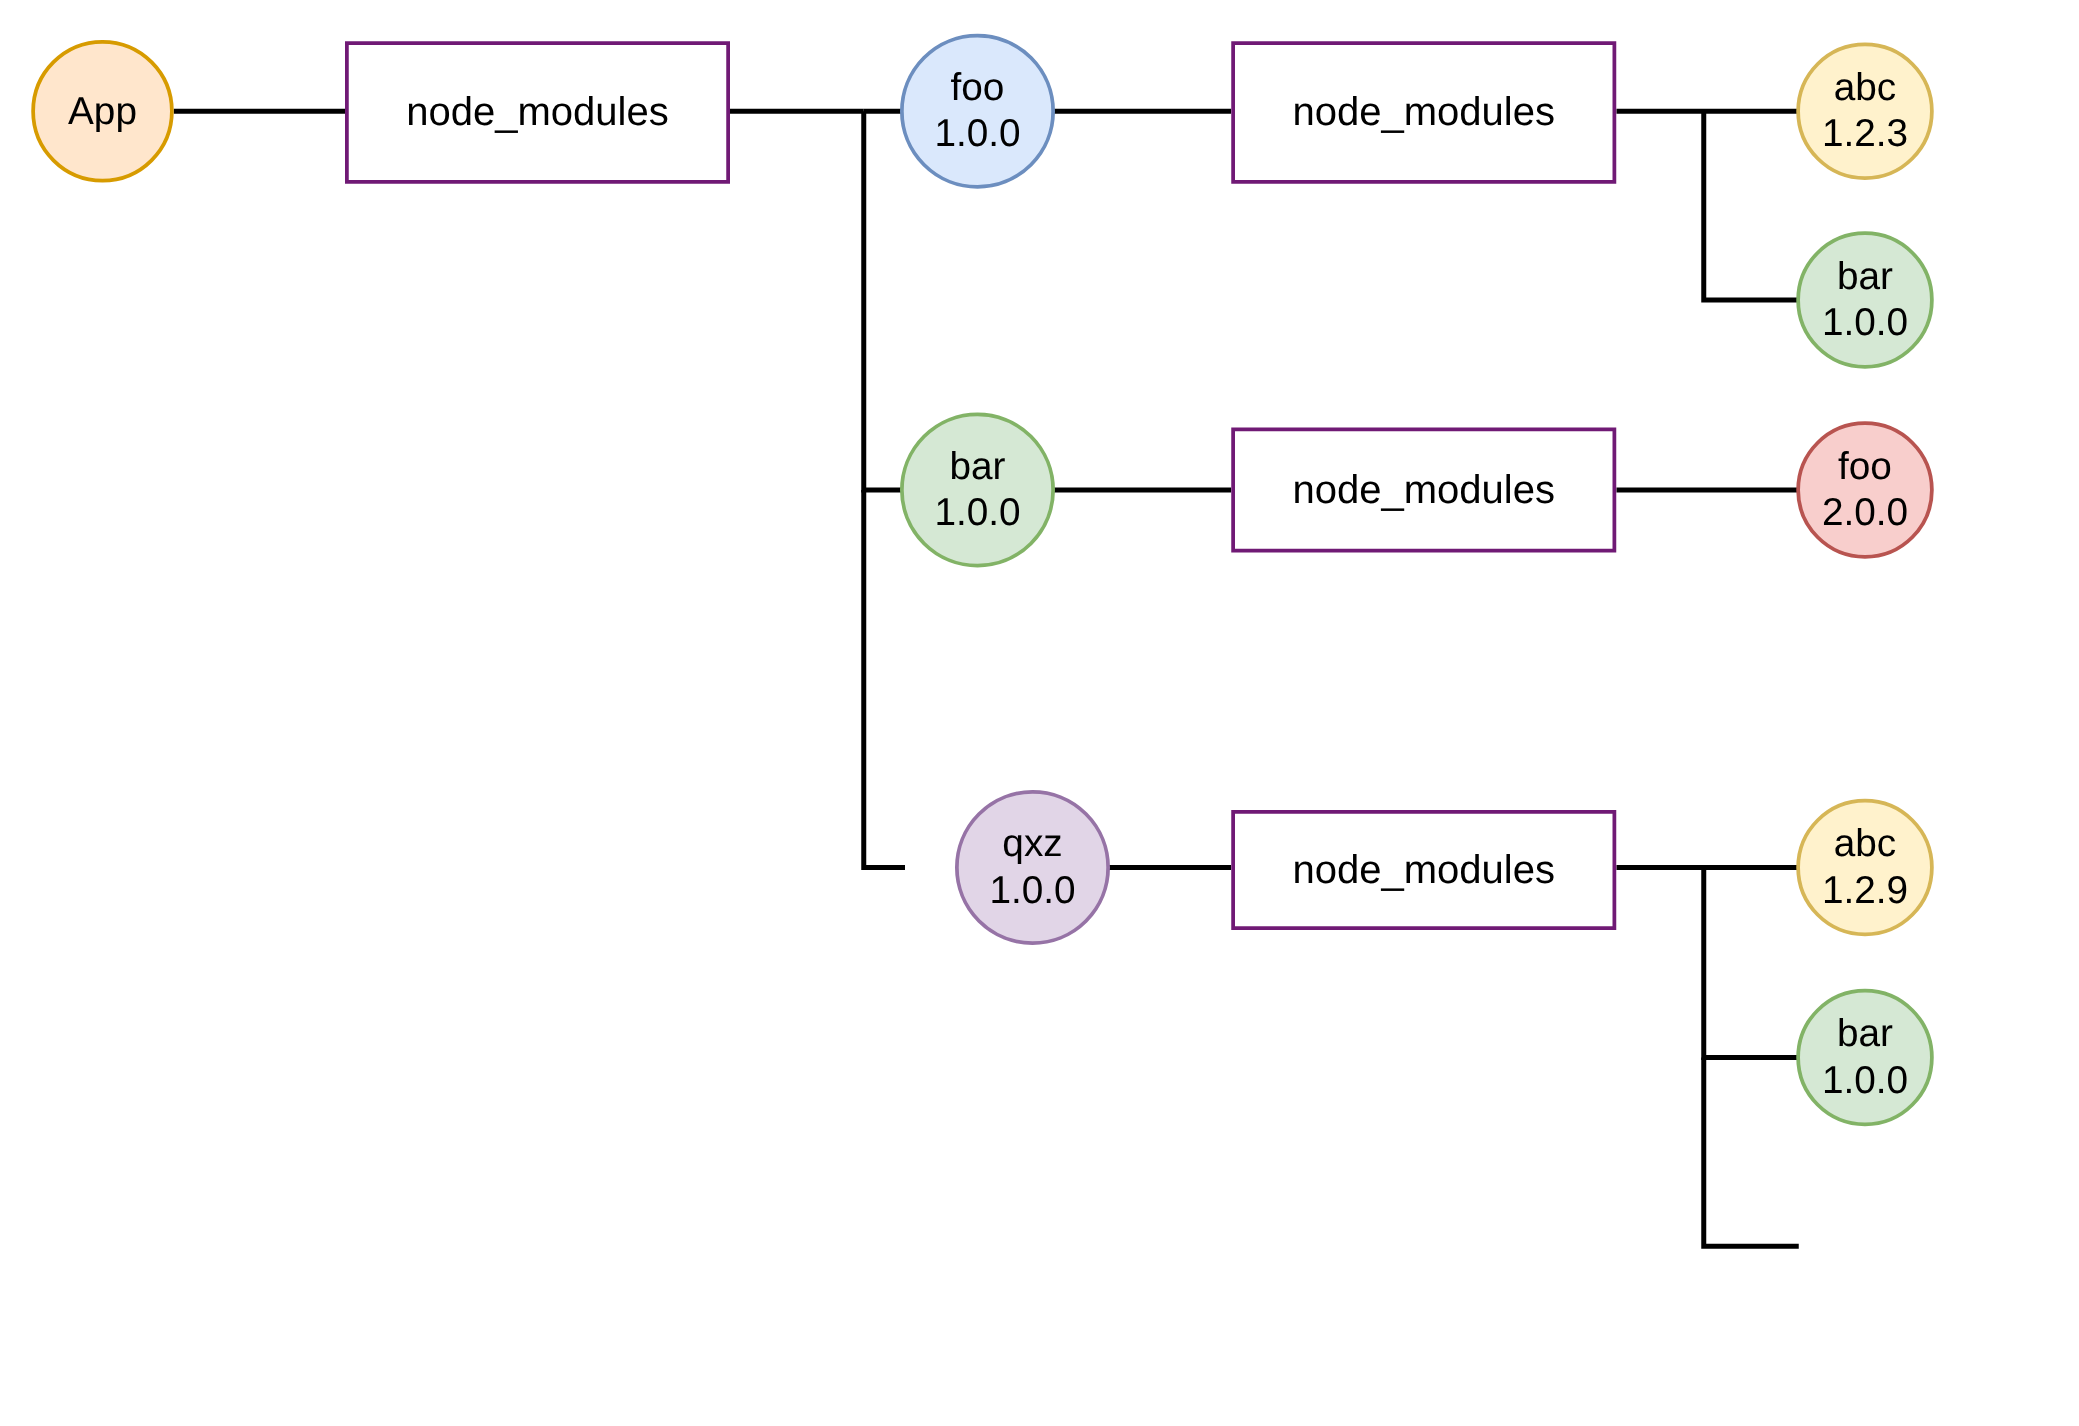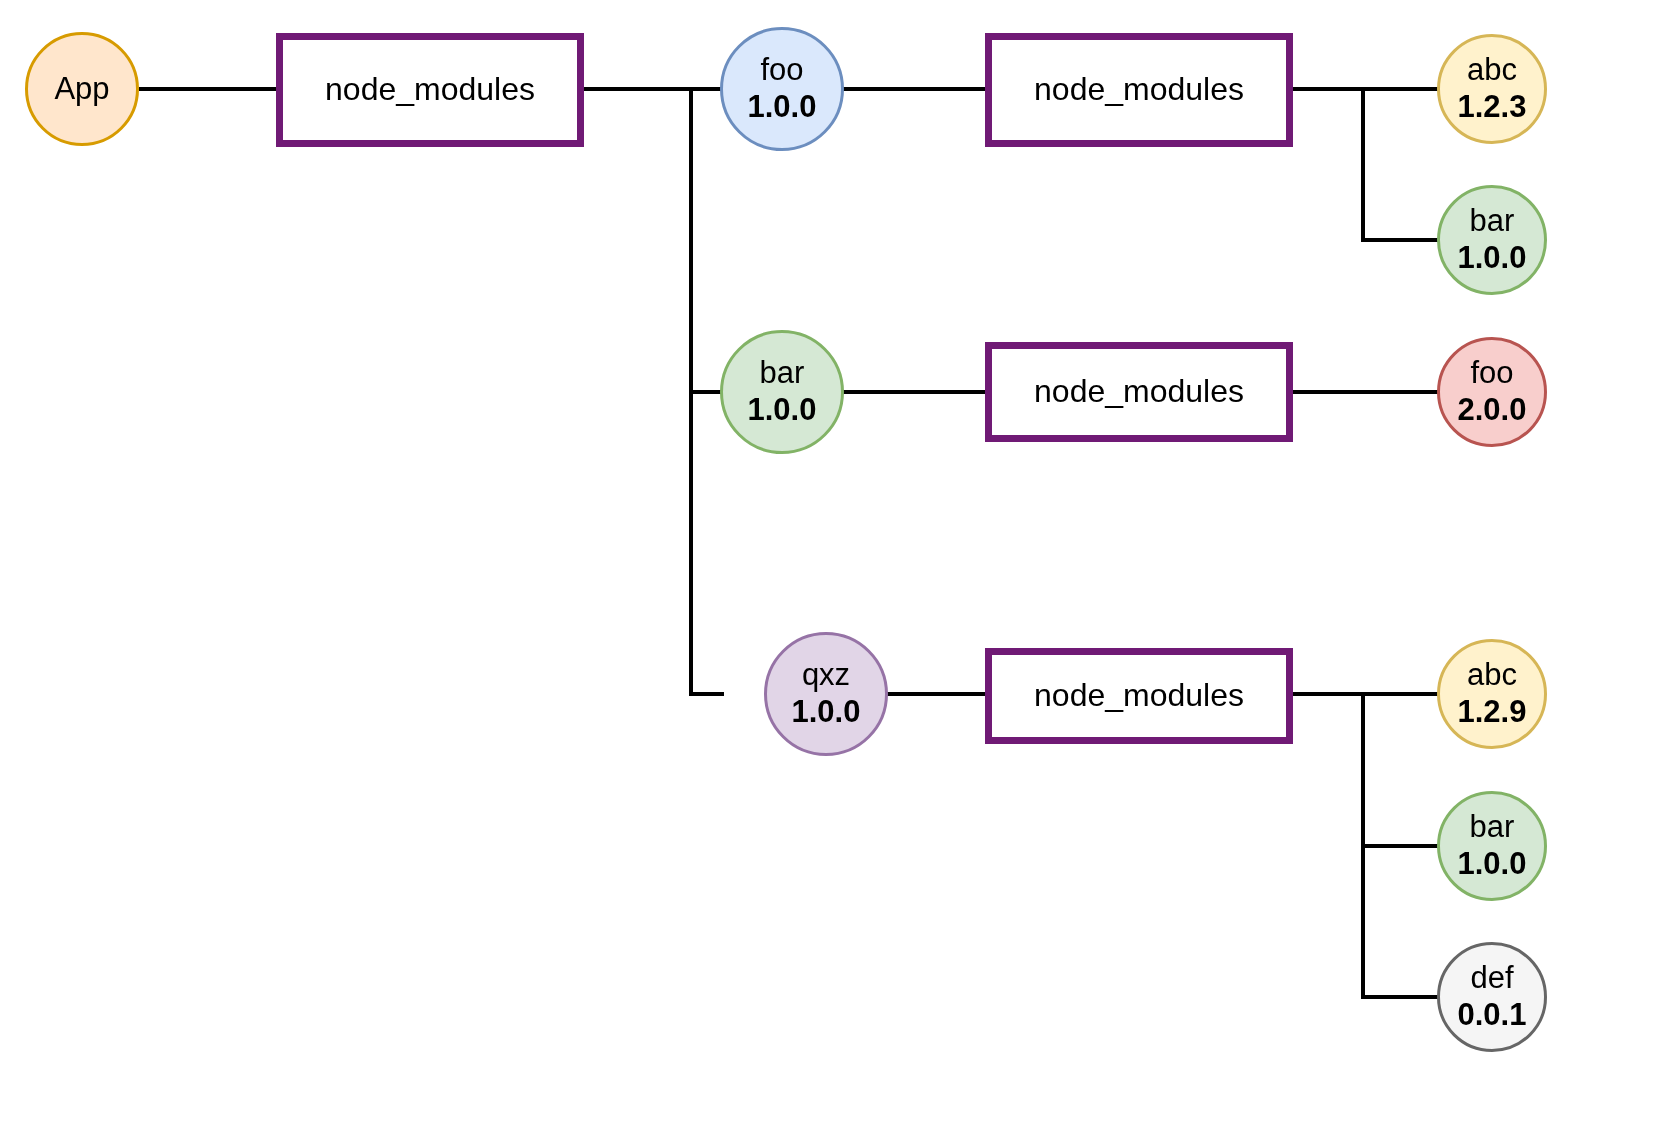--- a/index.html
+++ b/index.html
@@ -36,30 +36,29 @@
     color: #000000;
     line-height: 1.18;
   }
   .node .nm {
     display: block;
     white-space: nowrap;
   }
   .node .ver {
     display: block;
     white-space: nowrap;
-    font-weight: bold;
   }
   .circle {
     border-radius: 50%;
     border-style: solid;
     border-width: 3px;
     font-size: 31px;
   }
   .rect {
-    border: 7px solid #701a75;
+    border: 3px solid #701a75;
     background: #ffffff;
     font-size: 32px;
   }
 </style>
 </head>
 <body>
 
 <div id="canvas">
 
   <svg id="edges" viewBox="0 0 1663 1141" xmlns="http://www.w3.org/2000/svg">
@@ -134,18 +133,14 @@
   <div class="node circle" style="left:1437px; top:639px; width:110px; height:110px; background:#fff2cc; border-color:#d6b656;">
     <span class="nm">abc</span>
     <span class="ver">1.2.9</span>
   </div>
 
   <div class="node circle" style="left:1437px; top:791px; width:110px; height:110px; background:#d5e8d4; border-color:#82b366;">
     <span class="nm">bar</span>
     <span class="ver">1.0.0</span>
   </div>
 
-  <div class="node circle" style="left:1437px; top:942px; width:110px; height:110px; background:#f5f5f5; border-color:#666666;">
-    <span class="nm">def</span>
-    <span class="ver">0.0.1</span>
-  </div>
 
 </div>
 
 </body></html>

